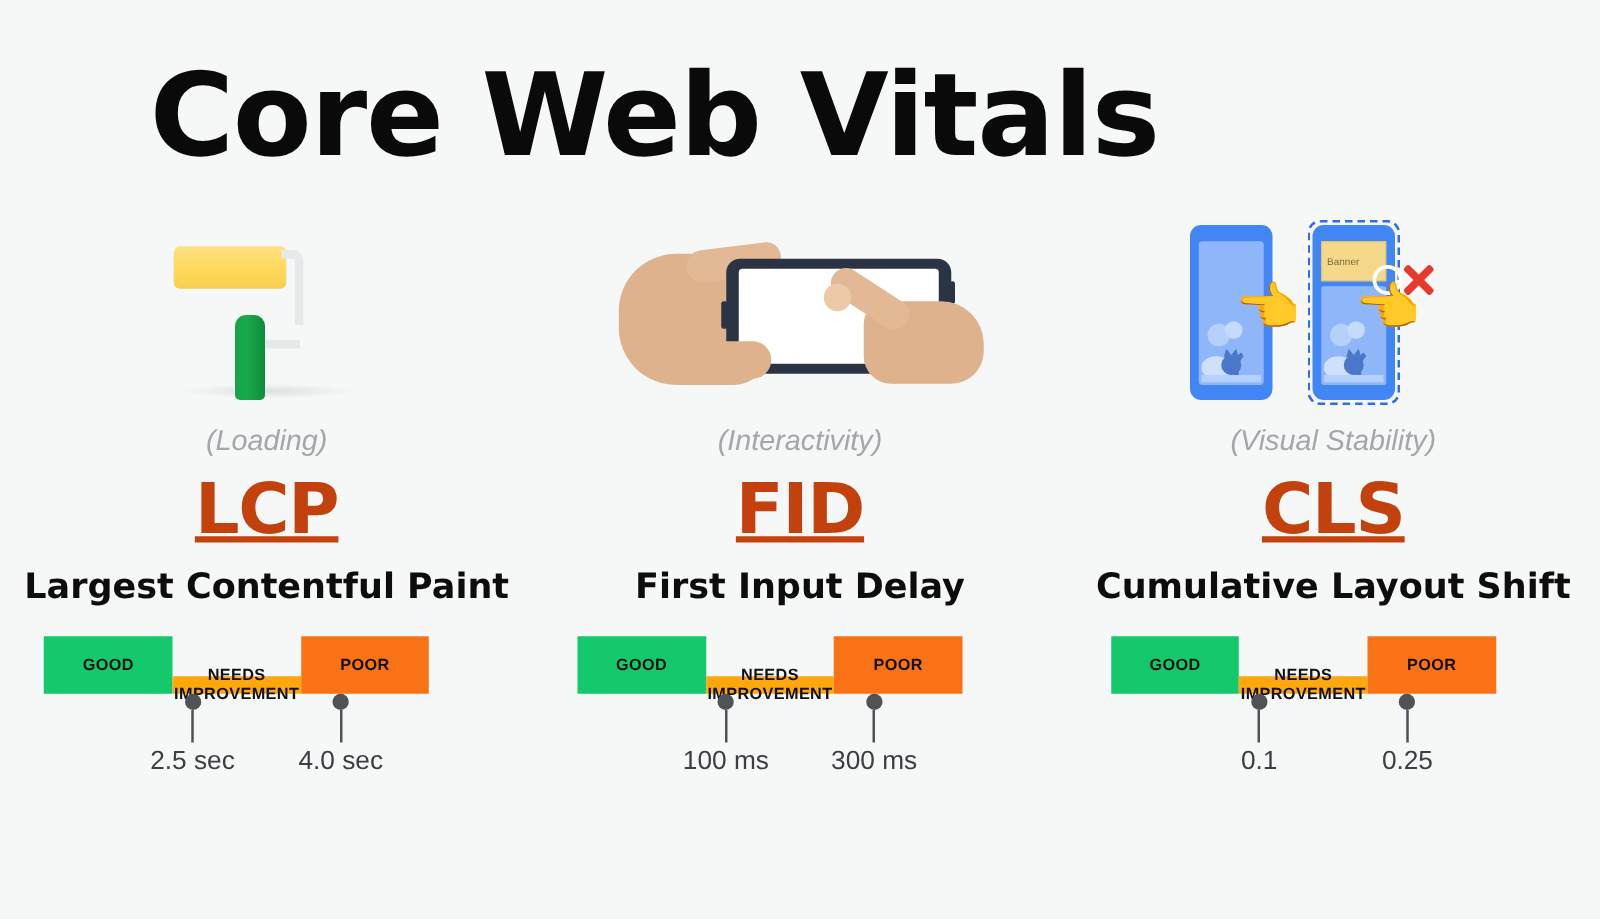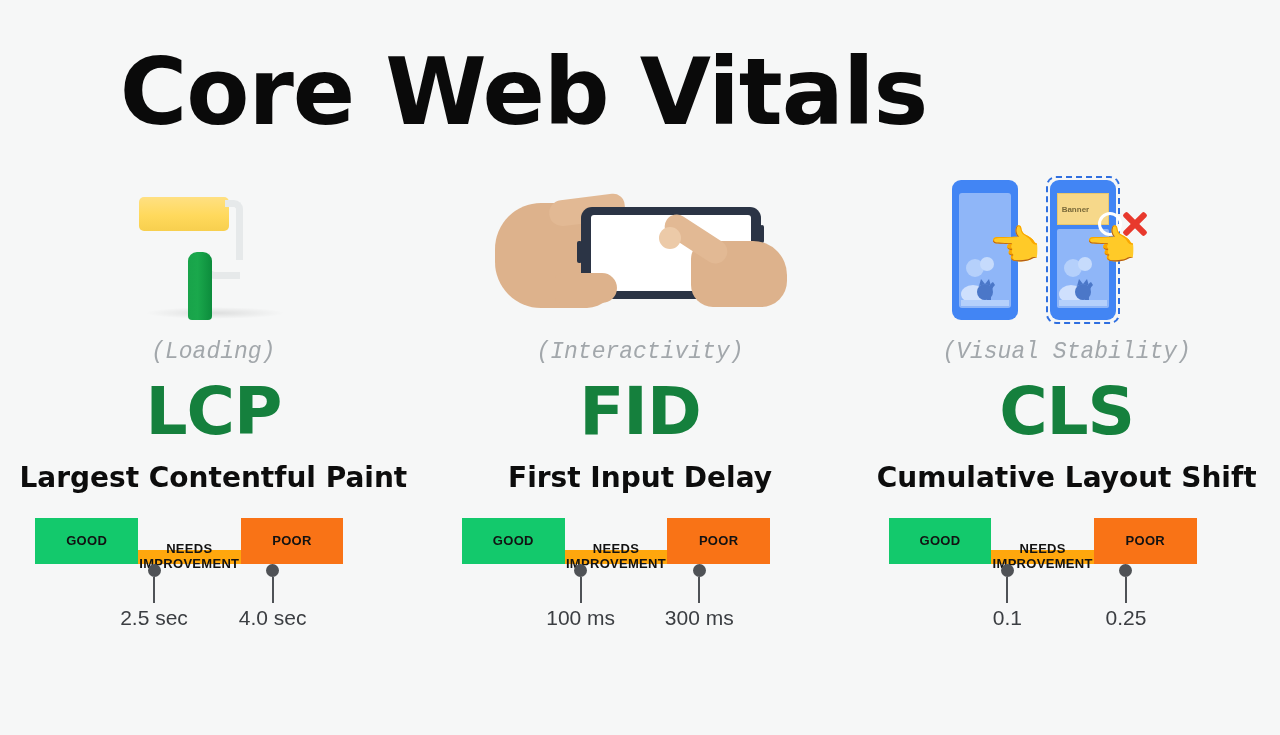--- a/index.html
+++ b/index.html
@@ -149,21 +149,21 @@
     border-radius: 13px;
     transform: rotate(33deg);
   }
   .hand-right-tip {
     position: absolute; left: 164px; top: 42px;
     width: 22px; height: 22px;
     background: #eccaa8; border-radius: 50%;
   }
 
   
-  .cls-wrap { position: relative; width: 230px; height: 150px; font-weight: bold; }
+  .cls-wrap { position: relative; width: 230px; height: 150px; }
   .ph {
     position: absolute; top: 5px;
     width: 66px; height: 140px;
     background: #4285f4; border-radius: 9px;
   }
   .ph-a { left: 0px; }
   .ph-b { left: 98px; }
   .ph-b-dash {
     position: absolute; left: 94px; top: 1px;
     width: 74px; height: 148px;
@@ -217,30 +217,31 @@
   }
   .ph-a-hand { left: 38px; top: 50px; }
   .ph-b-hand { left: 134px; top: 50px; }
 
   
   .aspect {
     margin-top: 14px;
     font-size: 23px;
     font-style: italic;
     color: #a2a7ab;
-    font-family: Liberation Mono, monospace;
+    font-family: Liberation Sans, sans-serif;
   }
   .acronym {
     margin-top: 14px;
-    font-size: 66px;
+    font-size: 56px;
     font-weight: 700;
-    color: #15803d;
+    color: #c2410c;
     letter-spacing: -1px;
     line-height: 1;
     font-family: "DejaVu Sans", sans-serif;
+    text-decoration: underline;
   }
   .metric-name {
     margin-top: 16px;
     font-size: 28px;
     font-weight: 700;
     color: #0d0d0d;
     font-family: "DejaVu Sans", sans-serif;
     white-space: nowrap;
   }
 

